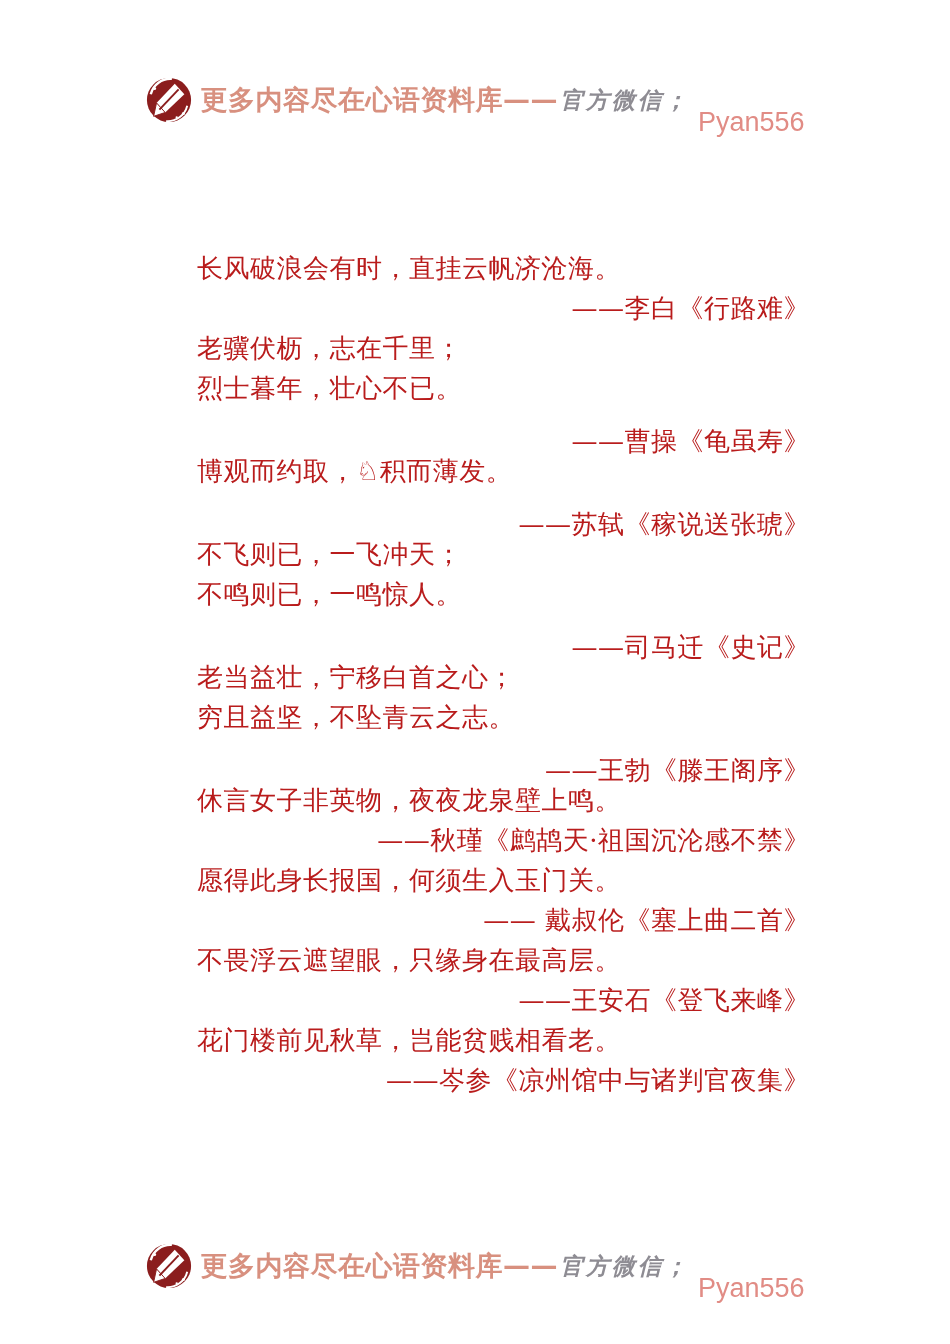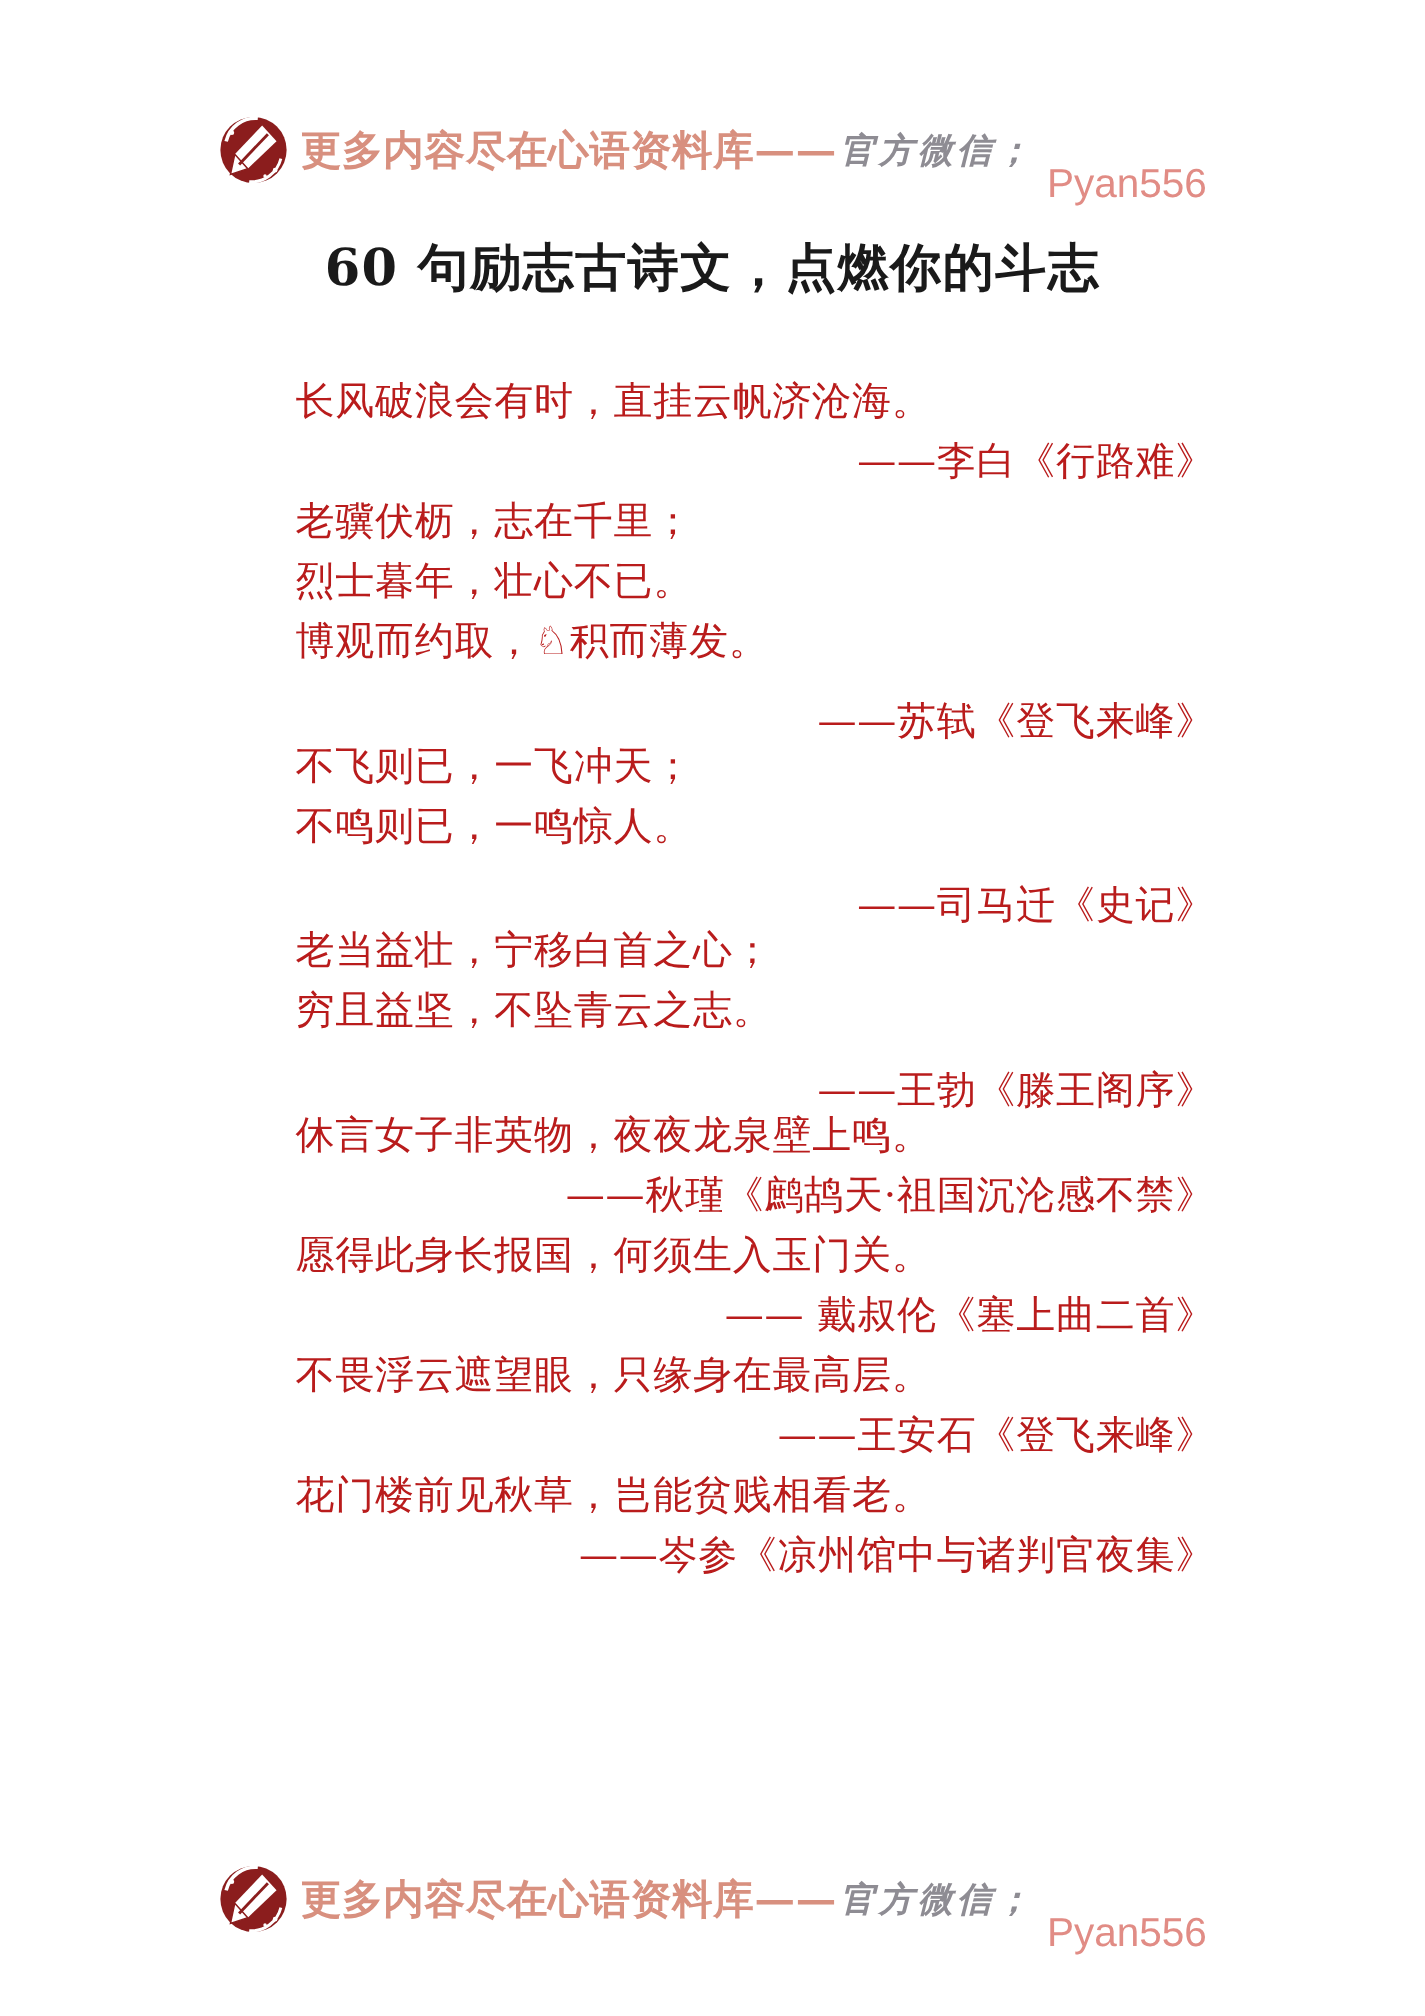--- a/index.html
+++ b/index.html
@@ -92,29 +92,29 @@
         <circle cx="10" cy="14" r="1.6" fill="#ffffff"></circle>
         <circle cx="40" cy="40" r="1.6" fill="#ffffff"></circle>
         <circle cx="33" cy="44" r="1.2" fill="#ffffff"></circle>
       </svg>
     </span>
     <span class="wm-main" style="color: rgb(216, 144, 127);">更多内容尽在心语资料库——</span>
     <span class="wm-script" style="color: rgb(142, 140, 147);">官方微信；</span>
     <span class="wm-id" style="color: rgb(225, 140, 133);">Pyan556</span>
   </div>
 
-  <h1 class="doc-title" style="color: rgb(26, 26, 26);">60 句励志古诗文，点燃你的斗志</h1>
 
   <div class="quotes" style="color: #b91c1c;">
       <div class="quote-line">长风破浪会有时，直挂云帆济沧海。</div>
       <div class="attribution">——李白《行路难》</div>
       <div class="quote-line">老骥伏枥，志在千里；</div>
       <div class="quote-line">烈士暮年，壮心不已。</div>
+      <div class="attribution spaced">——曹操《龟虽寿》</div>
       <div class="quote-line">博观而约取，♘积而薄发。</div>
-      <div class="attribution spaced">——苏轼《登飞来峰》</div>
+      <div class="attribution spaced">——苏轼《稼说送张琥》</div>
       <div class="quote-line">不飞则已，一飞冲天；</div>
       <div class="quote-line">不鸣则已，一鸣惊人。</div>
       <div class="attribution spaced">——司马迁《史记》</div>
       <div class="quote-line">老当益壮，宁移白首之心；</div>
       <div class="quote-line">穷且益坚，不坠青云之志。</div>
       <div class="attribution spaced">——王勃《滕王阁序》</div>
       <div class="quote-line">休言女子非英物，夜夜龙泉壁上鸣。</div>
       <div class="attribution">——秋瑾《鹧鸪天·祖国沉沦感不禁》</div>
       <div class="quote-line">愿得此身长报国，何须生入玉门关。</div>
       <div class="attribution">—— 戴叔伦《塞上曲二首》</div>

